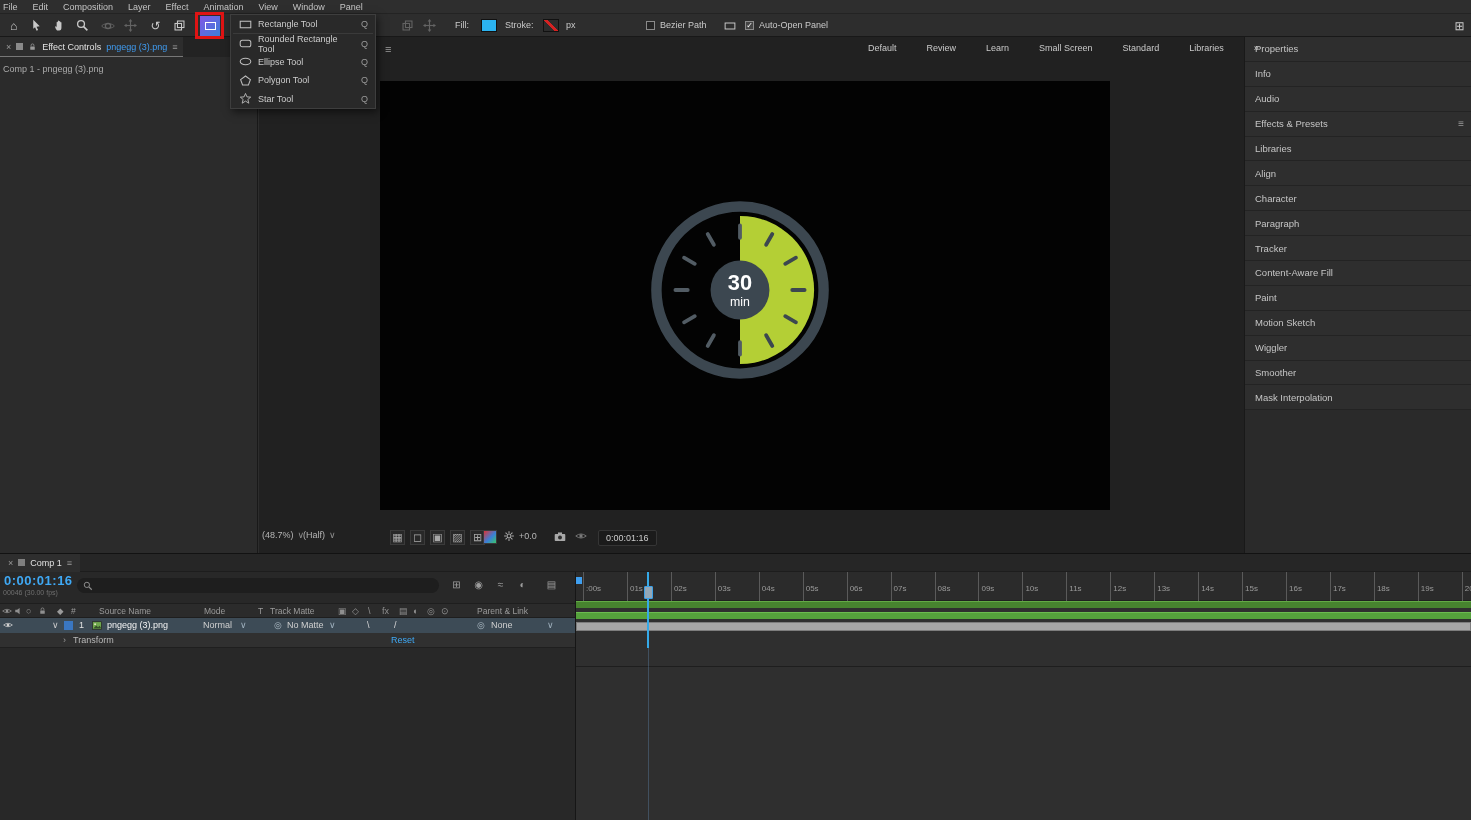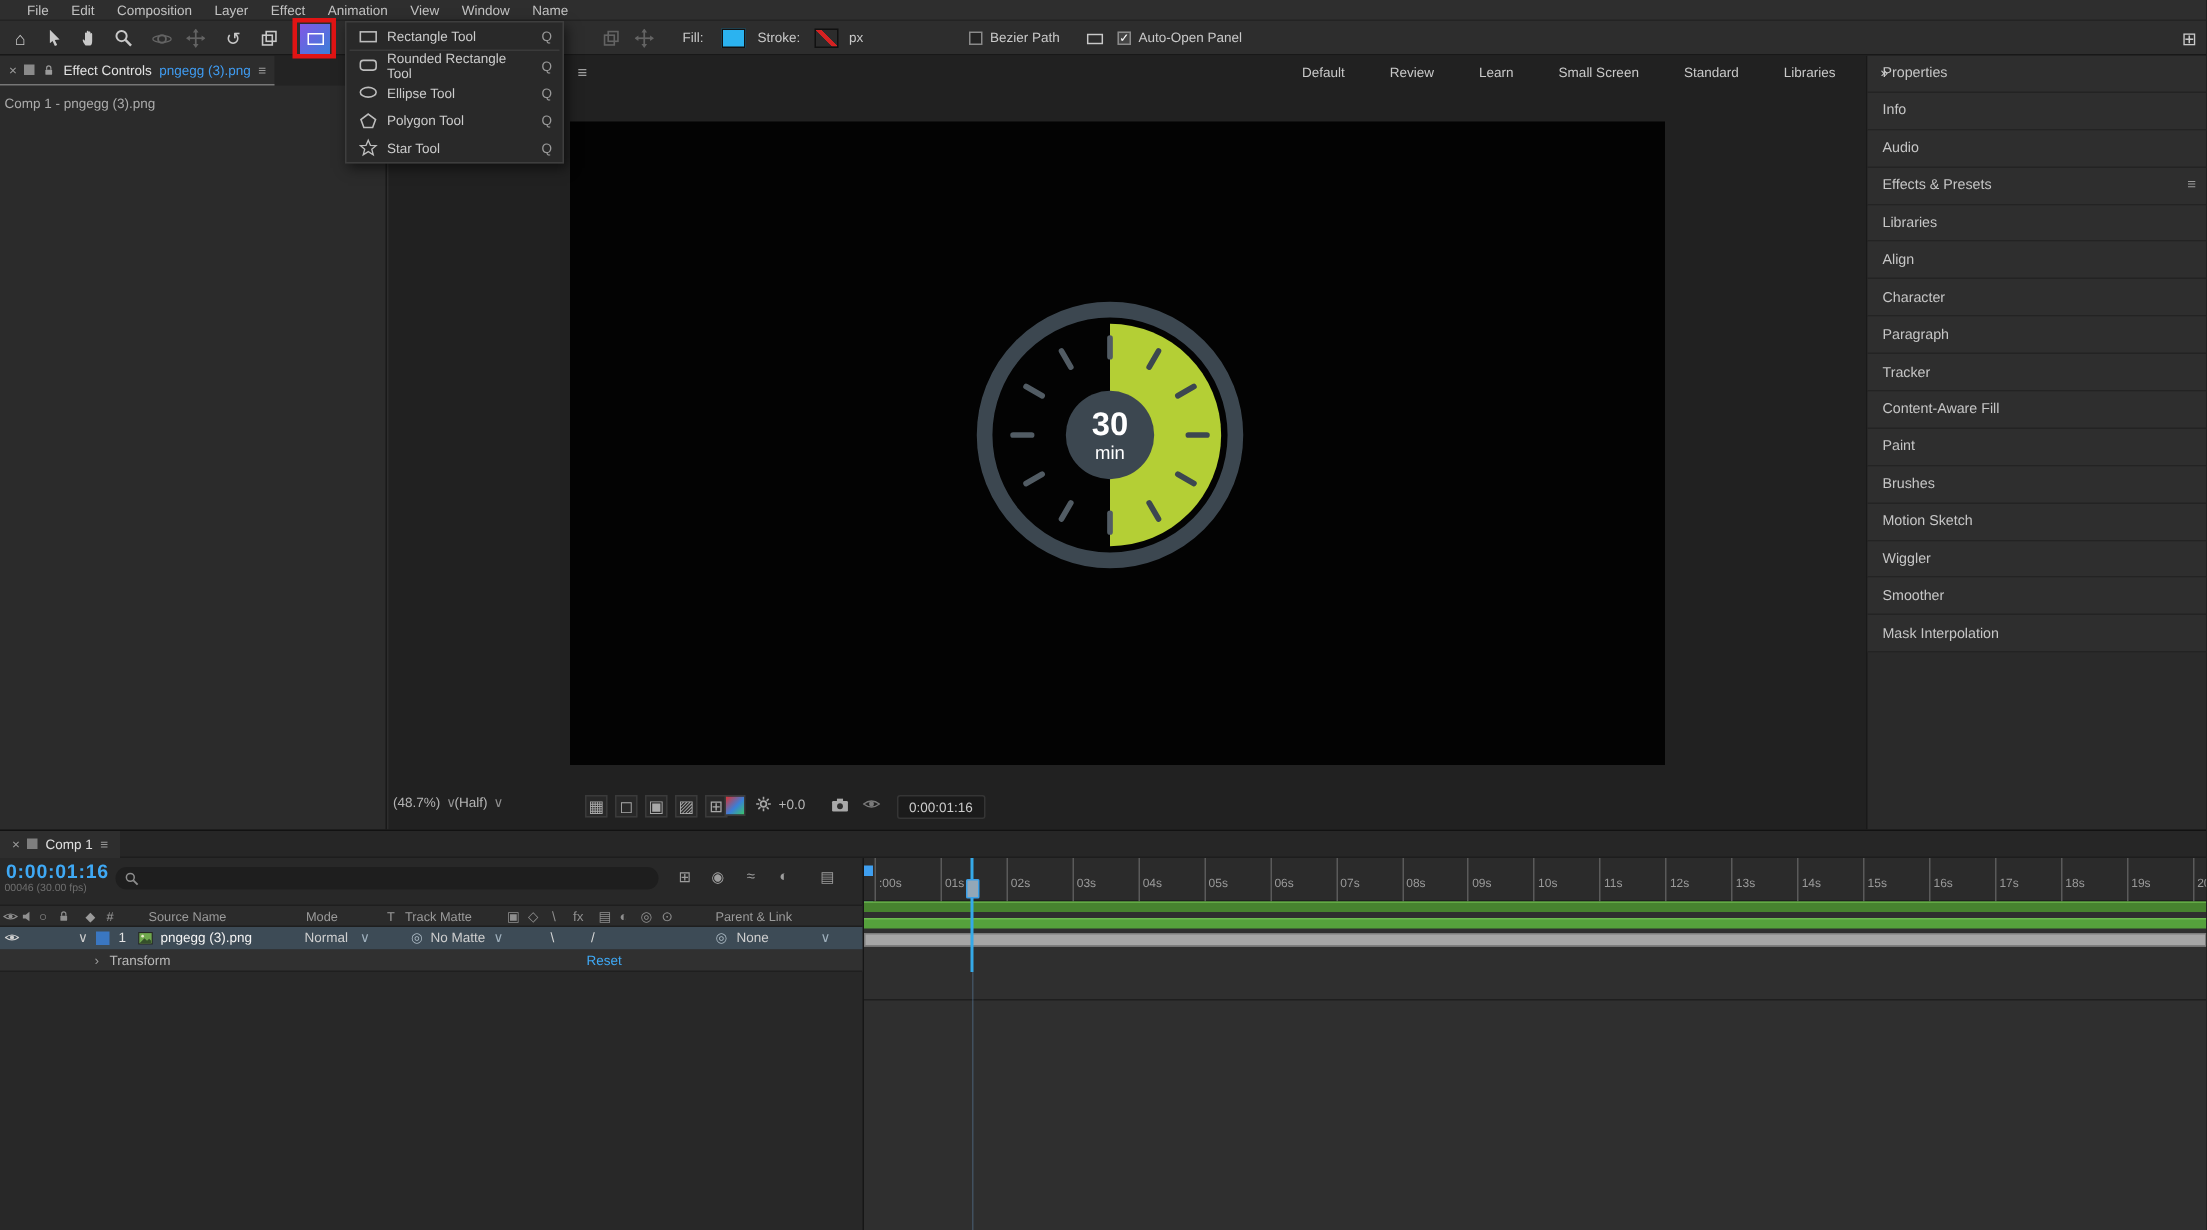--- a/index.html
+++ b/index.html
@@ -4,21 +4,21 @@
 <style>
   * { margin:0; padding:0; box-sizing:border-box; }
   html,body { background:#141414; }
   .app { position:relative; width:1471px; height:820px; overflow:hidden;
          background:#2d2d2d; font-family:"Liberation Sans", sans-serif;
          font-size:9px; color:#c8c8c8; }
 
   
   .menubar { position:absolute; left:0; top:0; width:100%; height:14px; background:#2e2e2e;
              border-bottom:1px solid #232323; display:flex; align-items:center; gap:15px;
-             padding-left:18px; color:#c3c3c3; z-index:5; }
+             padding-left:3px; color:#c3c3c3; z-index:5; }
 
   
   .toolbar { position:absolute; left:0; top:14px; width:100%; height:23px; background:#2d2d2d;
              border-bottom:1px solid #181818; z-index:5; }
   .tbi { position:absolute; top:2px; width:19px; height:19px; display:flex; align-items:center;
          justify-content:center; color:#c9c9c9; font-size:12px; line-height:1; }
   .tbi.dis { opacity:.35; }
   .tool-shape { position:absolute; left:200px; top:2px; width:20px; height:20px;
                 background:linear-gradient(135deg,#8257e6 0%,#3b7fd8 100%);
                 display:flex; align-items:center; justify-content:center; z-index:6; }
@@ -210,21 +210,21 @@
 
   <div class="menubar">
     <span class="menu-item">File</span>
     <span class="menu-item">Edit</span>
     <span class="menu-item">Composition</span>
     <span class="menu-item">Layer</span>
     <span class="menu-item">Effect</span>
     <span class="menu-item">Animation</span>
     <span class="menu-item">View</span>
     <span class="menu-item">Window</span>
-    <span class="menu-item">Name</span>
+    <span class="menu-item">Panel</span>
   </div>
 
   <div class="toolbar">
     <span class="tbi" style="left:4px">⌂</span>
     <span class="tbi" style="left:27px">
         <svg class="ic" width="13" height="13">
           <use href="#i-cursor"></use>
         </svg>
       </span>
     <span class="tbi" style="left:50px">
@@ -466,23 +466,20 @@
       <div class="rp-item">
           <span class="rp-label">Tracker</span>
         </div>
       <div class="rp-item">
           <span class="rp-label">Content-Aware Fill</span>
         </div>
       <div class="rp-item">
           <span class="rp-label">Paint</span>
         </div>
       <div class="rp-item">
-          <span class="rp-label">Brushes</span>
-        </div>
-      <div class="rp-item">
           <span class="rp-label">Motion Sketch</span>
         </div>
       <div class="rp-item">
           <span class="rp-label">Wiggler</span>
         </div>
       <div class="rp-item">
           <span class="rp-label">Smoother</span>
         </div>
       <div class="rp-item">
           <span class="rp-label">Mask Interpolation</span>

